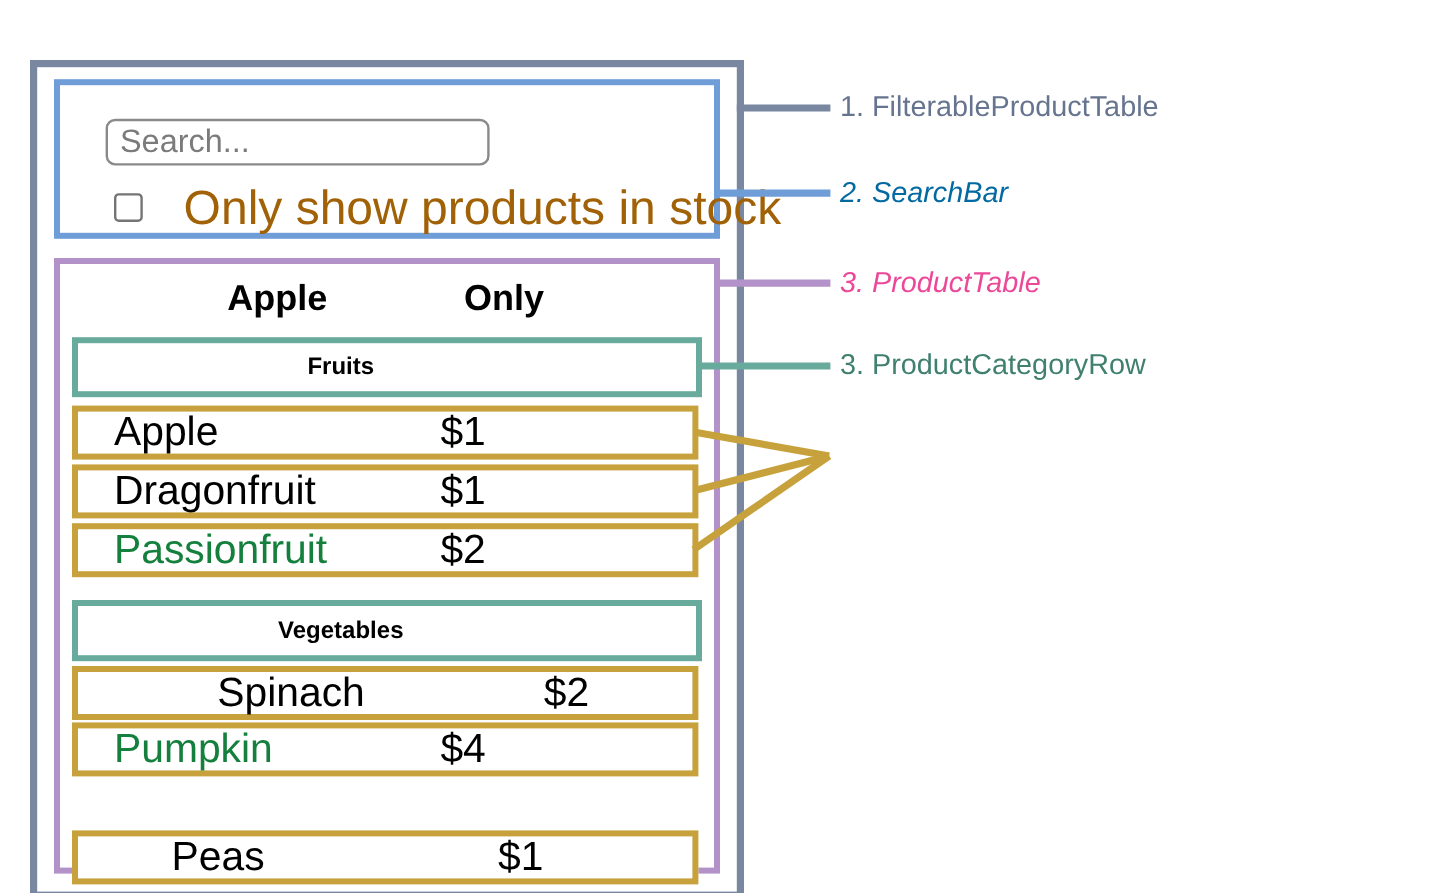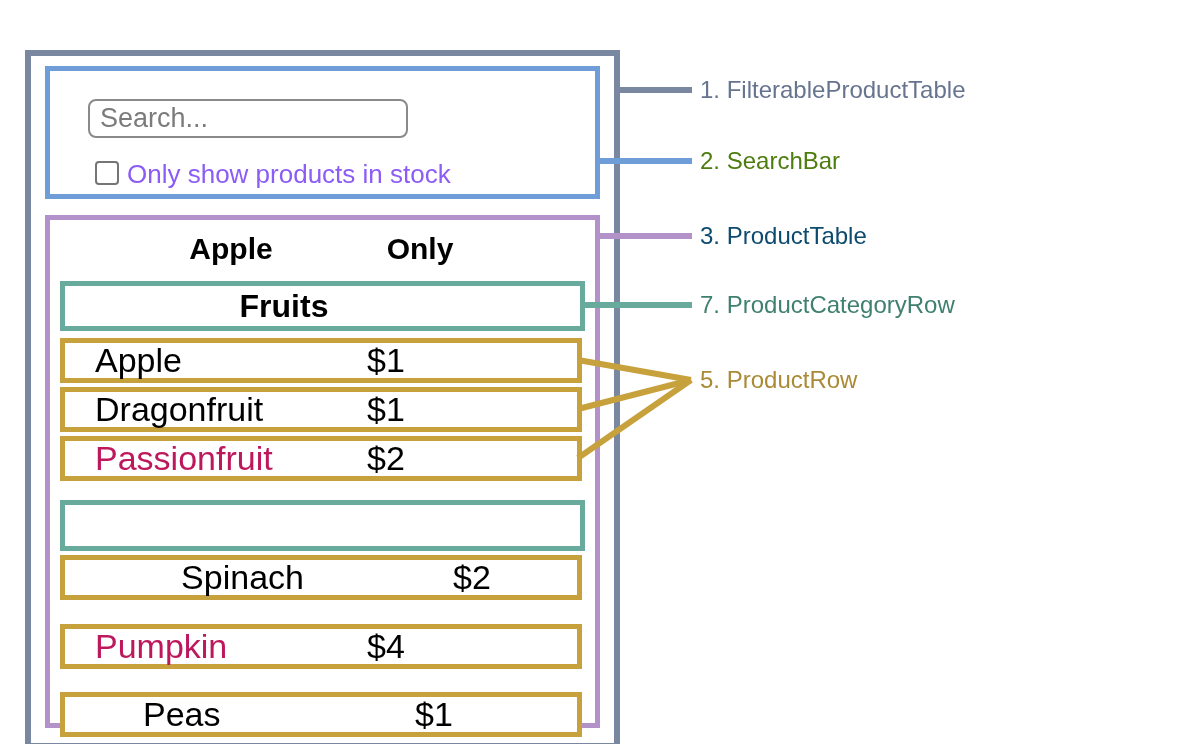--- a/index.html
+++ b/index.html
@@ -22,50 +22,50 @@
     left:88px; top:71px; width:320px; height:39px;
     border:2px solid #8a8a8a; border-radius:8px;
     font-family:"Liberation Sans", sans-serif; font-size:27px; color:#444;
     padding:0 0 0 10px; outline:none; background:#fff;
   }
   .search-input::placeholder { color:#7b7b7b; opacity:1; }
   .checkbox {
     left:95px; top:133px; width:24px; height:24px;
     border:2px solid #757575; border-radius:4px; background:#fff; cursor:pointer;
   }
-  .checkbox-label { left:127px; top:130px; font-size:26px; color:#8b5cf6; line-height:32px; white-space:nowrap; }
+  .checkbox-label { left:153px; top:130px; font-size:40px; color:#a16207; line-height:32px; white-space:nowrap; }
 
   
   .hdr { top:205px; font-size:30px; font-weight:bold; color:#000; text-align:center; line-height:32px; }
   .hdr-name  { left:95px;  width:272px; }
   .hdr-price { left:367px; width:106px; }
-  .cat-label { width:378px; left:95px; font-size:32px; font-weight:bold; color:#000; text-align:center; line-height:32px; }
+  .cat-label { width:378px; left:95px; font-size:20px; font-weight:bold; color:#000; text-align:center; line-height:32px; }
   .cat-label-fruits { top:262px; }
   .cat-label-veg    { top:482px; }
 
   
   .prow {
     left:60px; width:522px; height:45px;
     border:5px solid #c7a23c; background:#fff;
     display:flex; align-items:center; font-size:34px; color:#000;
   }
   .r1 { top:310px; } .r2 { top:359px; } .r3 { top:408px; }
-  .r4 { top:527px;justify-content:center; } .r5 { top:596px;align-items:center; } .r6 { top:664px;padding-left:48px; }
+  .r4 { top:527px;justify-content:center; } .r5 { top:574px;align-items:center; } .r6 { top:664px;padding-left:48px; }
   .pname { margin-left:30px; width:272px; white-space:nowrap; }
   .pprice { white-space:nowrap; }
-  .oos { color:#be185d; }
+  .oos { color:#15803d; }
 
   
   .overlay { left:0; top:0; width:1200px; height:744px; pointer-events:none; }
 
   
   .lgl { left:700px; font-size:24px; line-height:38px; white-space:nowrap; }
   .lg1 { top:43px;  color:#67748f; }
-  .lg2 { top:114px; color:#4d7c0f; }
-  .lg3 { top:189px; color:#0c4a6e; }
+  .lg2 { top:114px; color:#0369a1;font-style:italic; }
+  .lg3 { top:189px; color:#ec4899;font-style:italic; }
   .lg4 { top:258px; color:#40806f; }
   .lg5 { top:333px; color:#aa8a35; }
 </style>
 </head>
 <body>
 
 <div class="canvas">
 
   <div class="abs outer-box"></div>
   <div class="abs search-box"></div>
@@ -75,20 +75,21 @@
   <span class="abs checkbox"></span>
   <div class="abs checkbox-label">Only show products in stock</div>
 
   <div class="abs hdr hdr-name">Apple</div>
   <div class="abs hdr hdr-price">Only</div>
 
   <div class="abs cat-box cat-fruits"></div>
   <div class="abs cat-label cat-label-fruits">Fruits</div>
 
   <div class="abs cat-box cat-veg"></div>
+  <div class="abs cat-label cat-label-veg">Vegetables</div>
 
   <div class="abs prow r1">
     <span class="pname">Apple</span>
     <span class="pprice">$1</span>
   </div>
   <div class="abs prow r2">
     <span class="pname">Dragonfruit</span>
     <span class="pprice">$1</span>
   </div>
   <div class="abs prow r3">
@@ -115,16 +116,15 @@
     <line x1="595" y1="208" x2="692" y2="208" stroke="#b292c9" stroke-width="6"></line>
     <line x1="581" y1="277" x2="692" y2="277" stroke="#68ab9d" stroke-width="6"></line>
     <line x1="578" y1="332" x2="691" y2="352" stroke="#c7a23c" stroke-width="6"></line>
     <line x1="578" y1="381" x2="691" y2="352" stroke="#c7a23c" stroke-width="6"></line>
     <line x1="578" y1="430" x2="691" y2="352" stroke="#c7a23c" stroke-width="6"></line>
   </svg>
 
   <div class="abs lgl lg1">1. FilterableProductTable</div>
   <div class="abs lgl lg2">2. SearchBar</div>
   <div class="abs lgl lg3">3. ProductTable</div>
-  <div class="abs lgl lg4">7. ProductCategoryRow</div>
-  <div class="abs lgl lg5">5. ProductRow</div>
+  <div class="abs lgl lg4">3. ProductCategoryRow</div>
 
 </div>
 
 </body></html>

